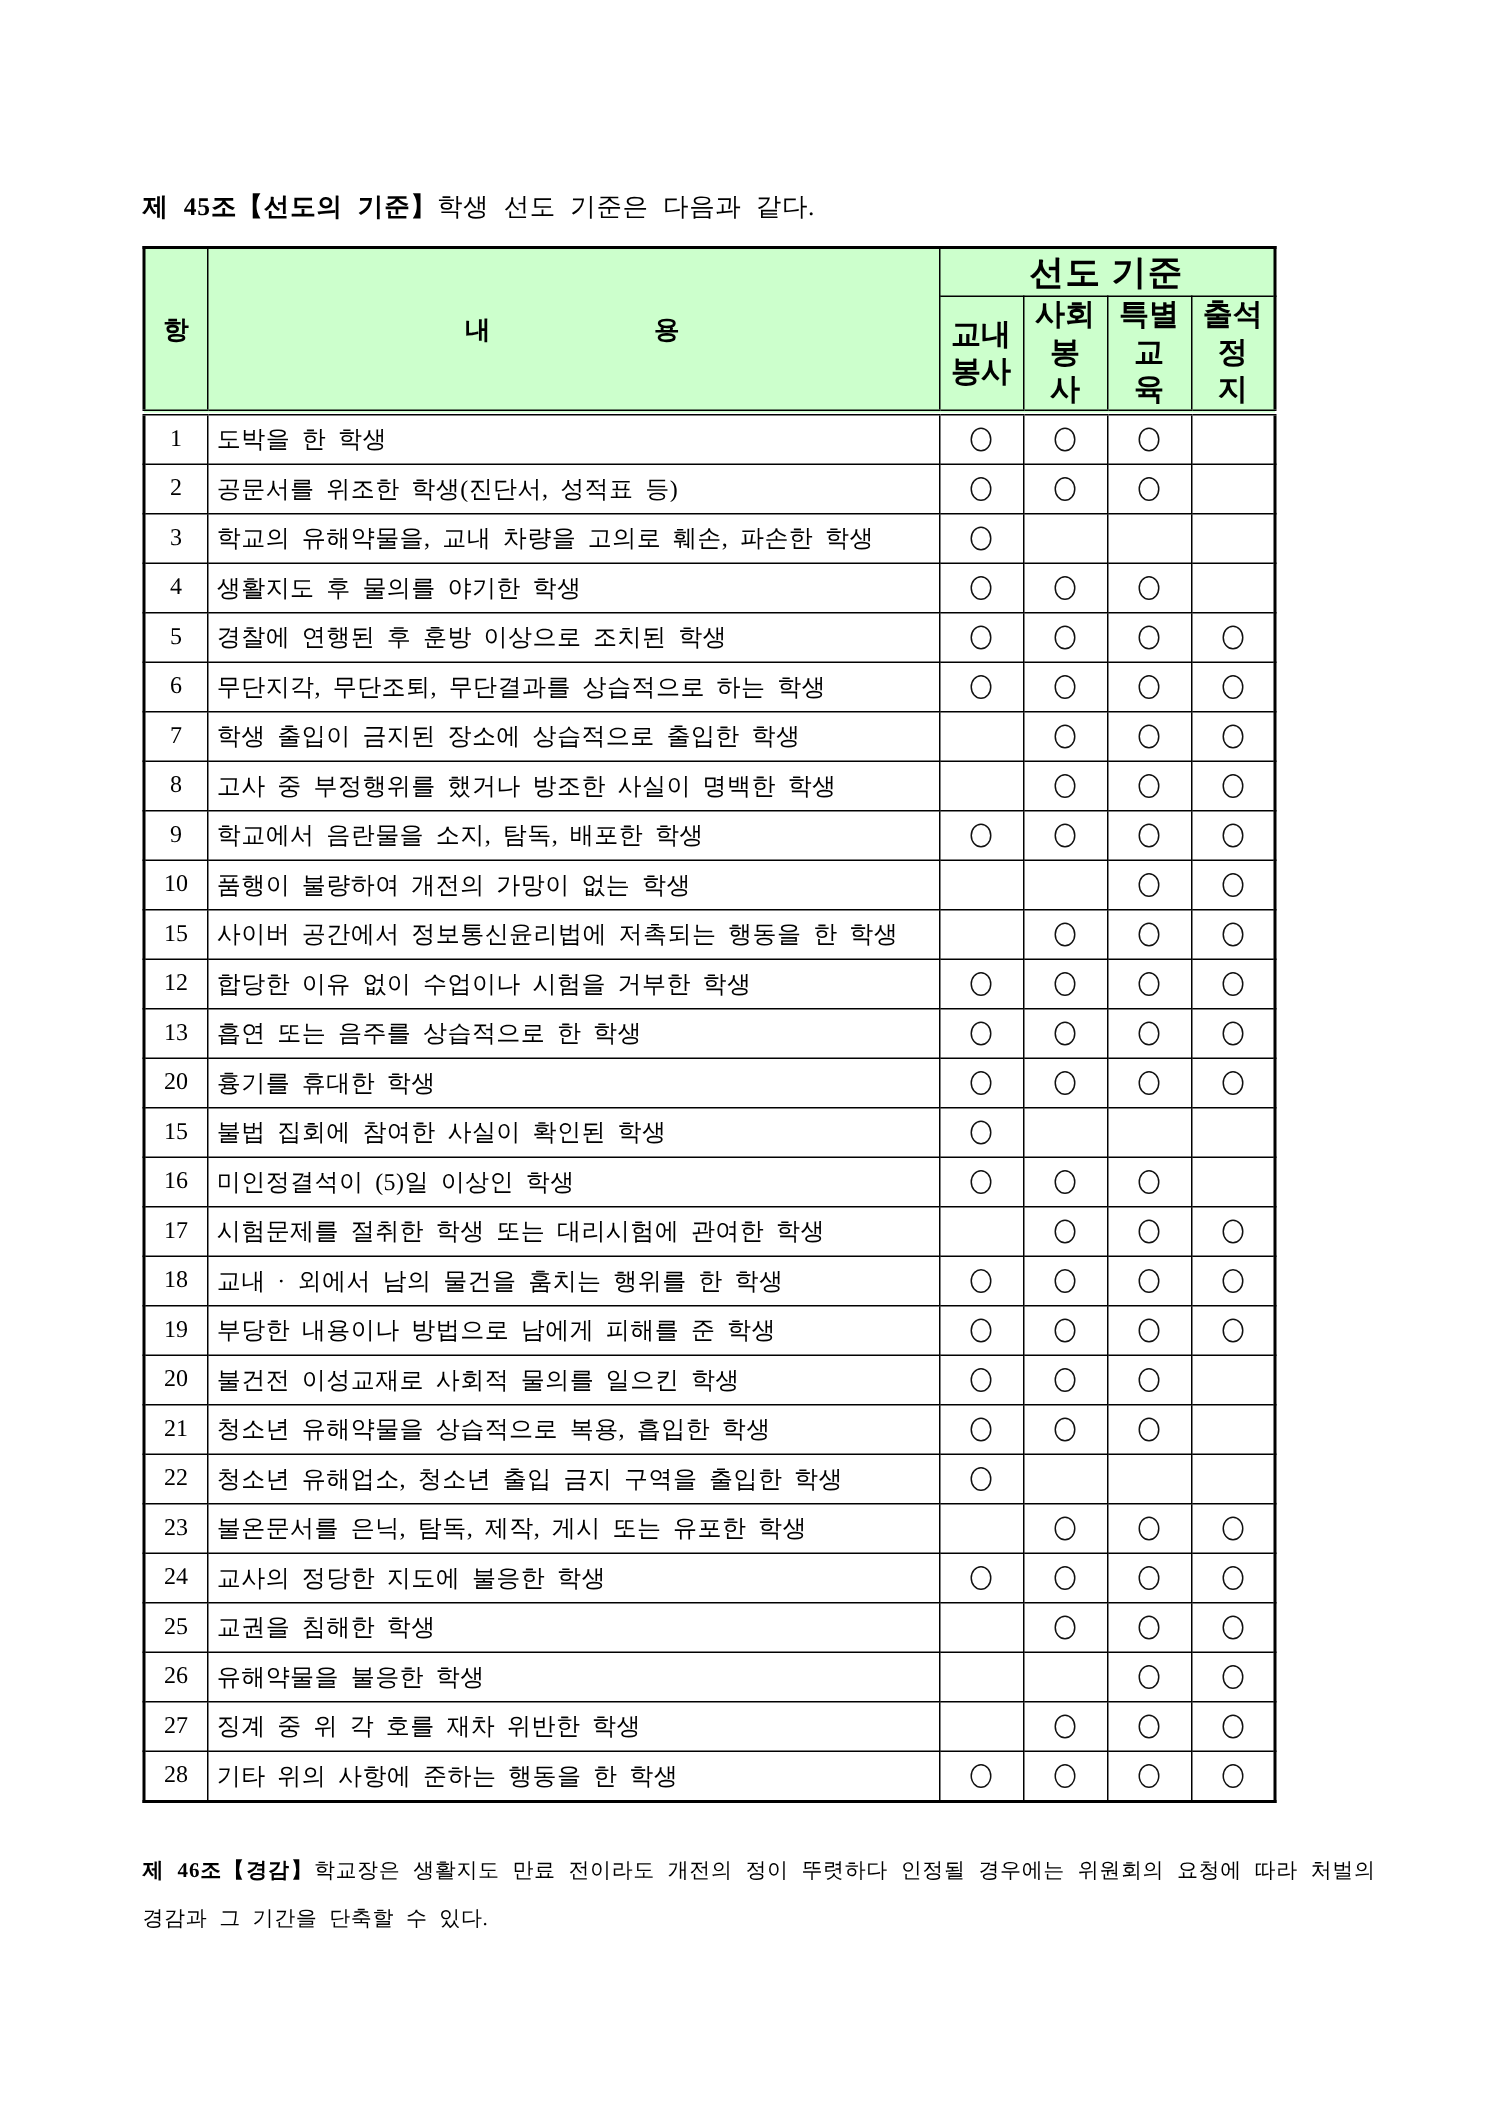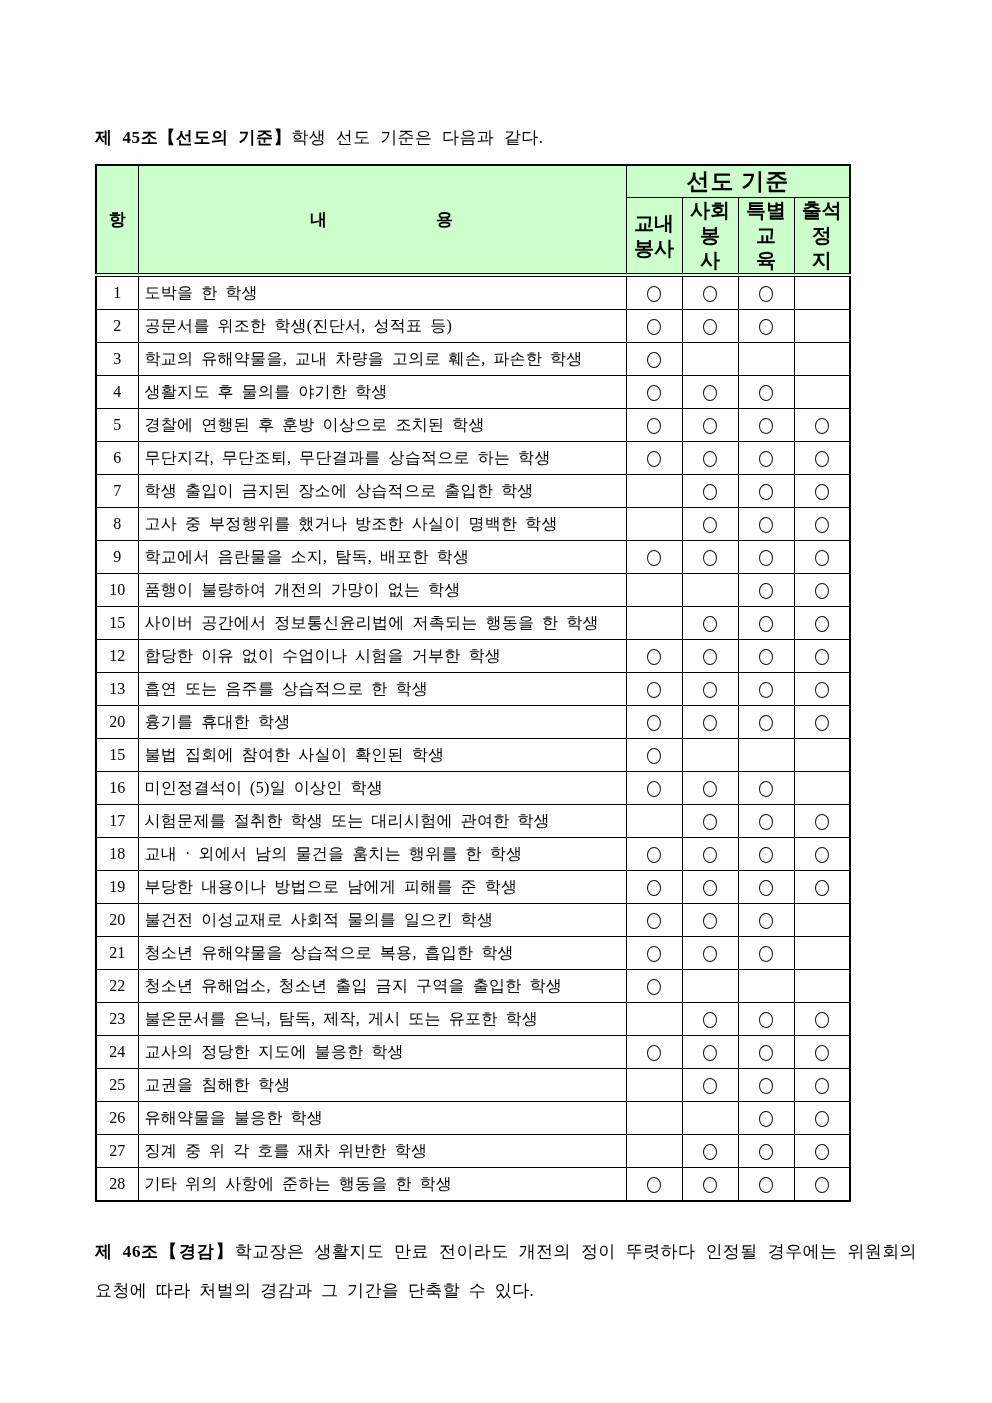--- a/index.html
+++ b/index.html
@@ -24,21 +24,21 @@
   .rules tbody td { height:32px; font-size:16px; vertical-align:middle; }
   .rules td.c-no { text-align:center; }
   .rules td.c-content { padding-left:6px; word-spacing:3.5px; letter-spacing:0.3px; }
   .rules td.c-mark { text-align:center; }
   .circle {
     display:inline-block; width:14px; height:16px;
     border:1px solid #111; border-radius:50%; vertical-align:middle; box-sizing:border-box;
   }
 
   .closing {
-    width:822px; margin:30px 0 0 0; font-size:17px; line-height:2.3;
+    width:822px; margin:30px 0 0 0; font-size:14px; line-height:2.3;
     text-align:justify; word-break:break-all; word-spacing:4px; letter-spacing:0.4px;
   }
   .closing b { font-weight:bold; letter-spacing:0.6px; }
 </style>
 </head>
 <body>
 
 <div class="page">
 
   <p class="title"><b>제 45조【선도의 기준】</b><span>학생 선도 기준은 다음과 같다.</span></p>

